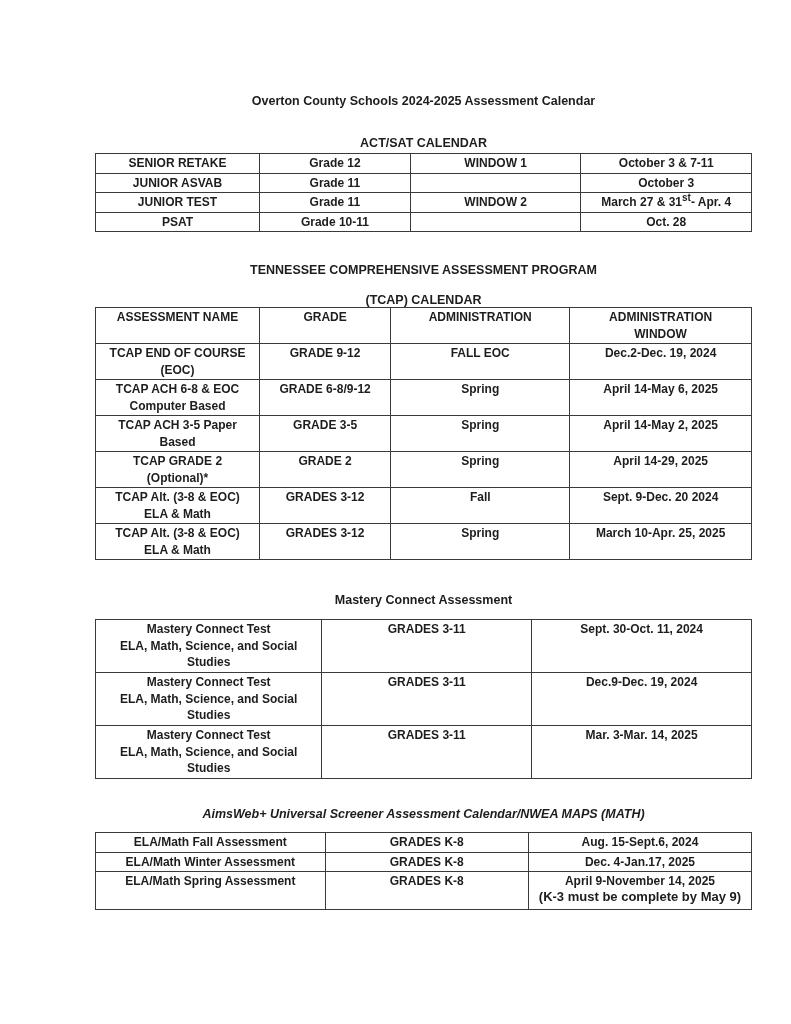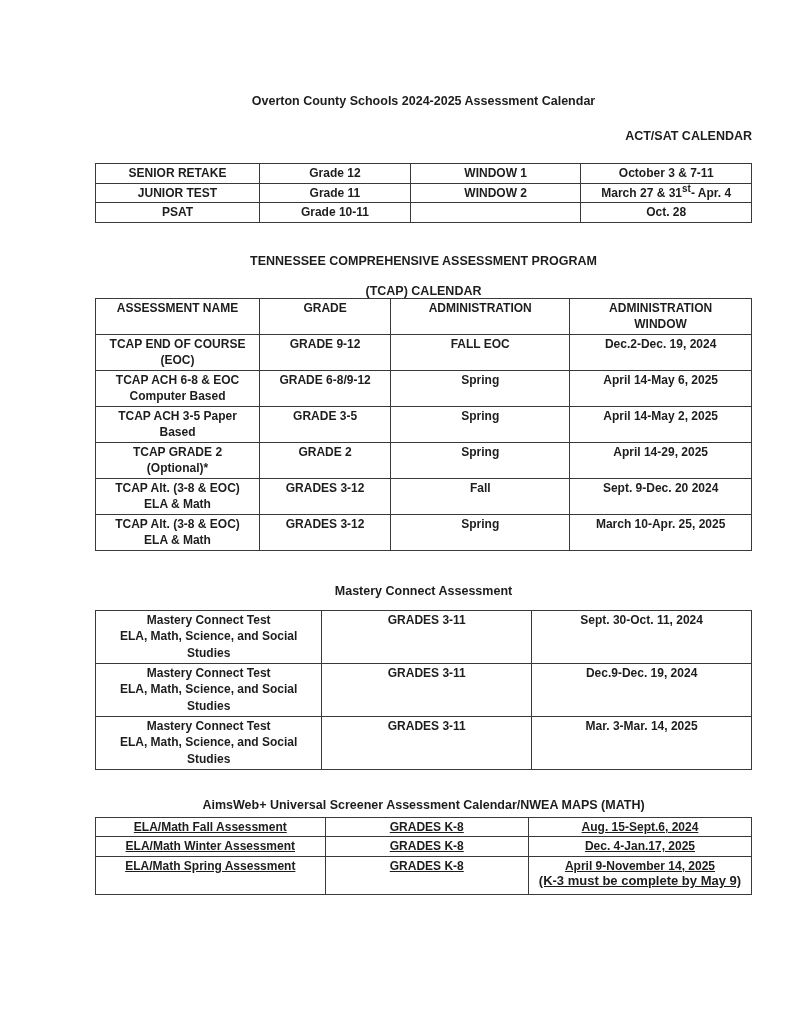--- a/index.html
+++ b/index.html
@@ -4,30 +4,30 @@
 <style>
   * { margin:0; padding:0; box-sizing:border-box; }
   html, body { background:#ffffff; }
   .page {
     width:791px; height:1024px; background:#ffffff; overflow:hidden;
     font-family:"Liberation Sans", sans-serif; font-weight:bold; color:#1d1d1d;
     padding-top:94px;
   }
   .content { margin-left:95px; width:657px; }
   .h { font-size:12.5px; line-height:14px; text-align:center; }
-  .h-actsat   { margin-top:21px;text-align:right; }
+  .h-actsat   { margin-top:28px; }
   .h-tenn     { margin-top:31px; }
   .h-tcap     { margin-top:16px; }
   .h-mastery  { margin-top:33px; }
-  .h-aimsweb  { margin-top:28px; }
+  .h-aimsweb  { margin-top:28px;font-style:italic; }
   table { border-collapse:collapse; width:100%; table-layout:fixed; }
-  .t1 { margin-top:20px; }
+  .t1 { margin-top:3px; }
   .t2 { }
   .t3 { margin-top:12px; }
-  .t4 { margin-top:5px;text-decoration:underline; }
+  .t4 { margin-top:11px; }
   td {
     border:1px solid #3a3a3a; font-size:12px; line-height:16.5px;
     text-align:center; vertical-align:top; padding:1px 2px;
     overflow:hidden;
   }
   .t1 tr { height:18px; }
   .t2 tr.hdr { height:33px; }
   .t2 tr.r { height:35px; }
   .t3 tr { height:53px; }
   .t4 tr.r1 { height:19px; }
@@ -53,20 +53,26 @@
           <col style="width:26%">
         </colgroup>
       <tbody>
           <tr>
         <td>SENIOR RETAKE</td>
         <td>Grade 12</td>
         <td>WINDOW 1</td>
         <td>October 3 &amp; 7-11</td>
       </tr>
       <tr>
+        <td>JUNIOR ASVAB</td>
+        <td>Grade 11</td>
+        <td></td>
+        <td>October 3</td>
+      </tr>
+      <tr>
         <td>JUNIOR TEST</td>
         <td>Grade 11</td>
         <td>WINDOW 2</td>
         <td><span>March 27 &amp; 31</span><sup>st</sup><span>- Apr. 4</span></td>
       </tr>
       <tr>
         <td>PSAT</td>
         <td>Grade 10-11</td>
         <td></td>
         <td>Oct. 28</td>

